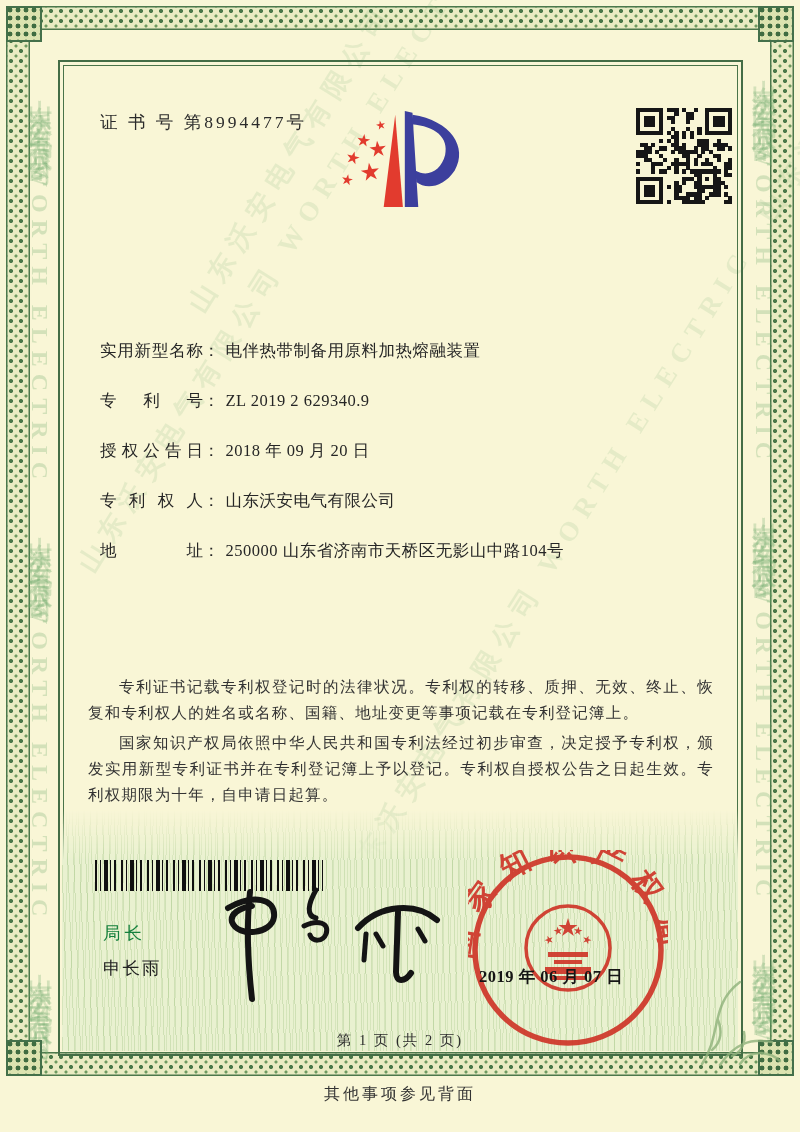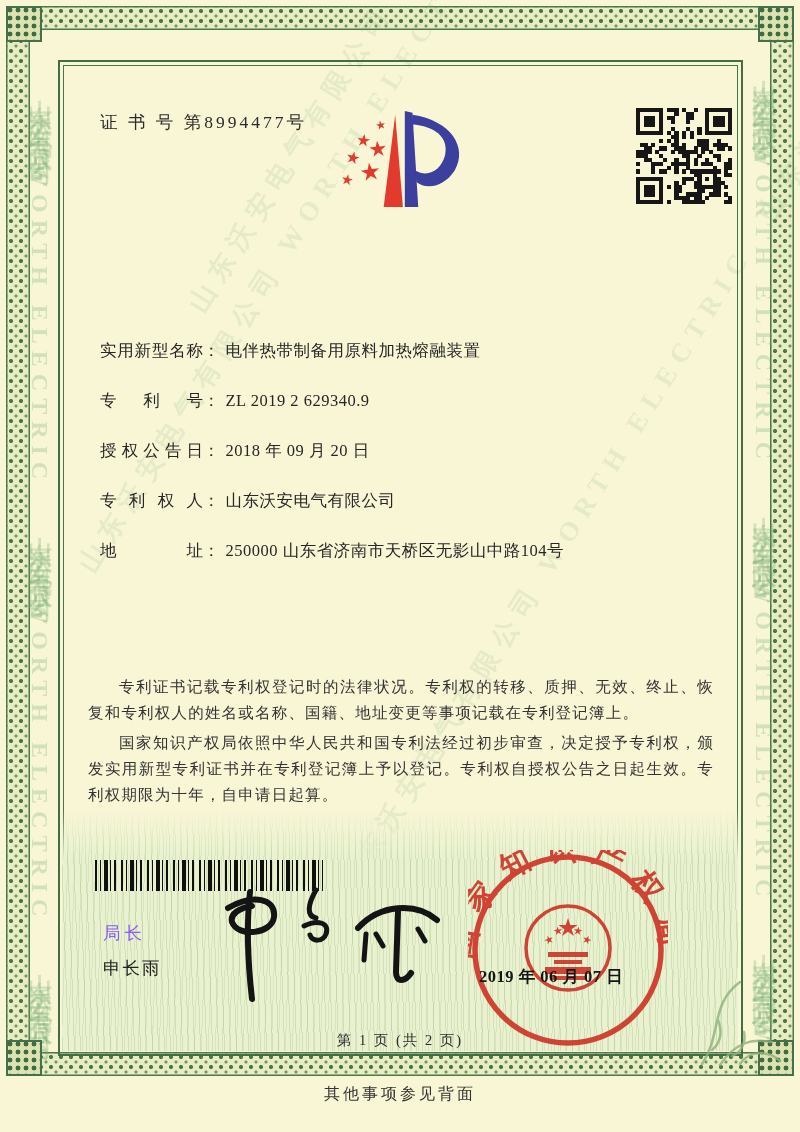--- a/index.html
+++ b/index.html
@@ -59,21 +59,21 @@
                       repeating-linear-gradient(92deg,rgba(146,186,116,.22) 0 1px,transparent 1px 7px);
      -webkit-mask-image:linear-gradient(180deg,transparent 0,#000 50px);
      mask-image:linear-gradient(180deg,transparent 0,#000 50px);}
 
   
   .barcode{position:absolute;left:95px;top:860px;width:228px;height:31px;z-index:3;
      background-image:repeating-linear-gradient(90deg,
        #101010 0 2px,transparent 2px 5px,#101010 5px 6px,transparent 6px 9px,
        #101010 9px 13px,transparent 13px 15px,#101010 15px 16px,transparent 16px 19px,
        #101010 19px 21px,transparent 21px 26px);}
-  .signer-title{position:absolute;left:103px;top:921px;font-size:17.5px;letter-spacing:4px;color:#8b5cf6;z-index:3;}
+  .signer-title{position:absolute;left:103px;top:921px;font-size:17.5px;letter-spacing:4px;color:#15803d;z-index:3;}
   .signer-name{position:absolute;left:103px;top:956px;font-size:17.5px;letter-spacing:2px;color:#222;z-index:3;}
   .signature{position:absolute;left:208px;top:872px;width:245px;height:138px;z-index:3;}
   .seal{position:absolute;left:468px;top:850px;width:200px;height:200px;z-index:3;opacity:.93;}
   .seal-date{position:absolute;left:479px;top:966px;width:200px;font-size:16.5px;font-weight:600;
              color:#151515;letter-spacing:.5px;z-index:4;}
   .flourish{position:absolute;left:688px;top:972px;width:102px;height:96px;z-index:2;}
   .page-info{position:absolute;left:0;top:1031px;width:100%;text-align:center;font-size:14.5px;
              letter-spacing:2px;color:#2e2e2e;z-index:3;}
   .back-note{position:absolute;left:0;top:1084px;width:100%;text-align:center;font-size:16px;
              letter-spacing:3px;color:#333;z-index:3;}

